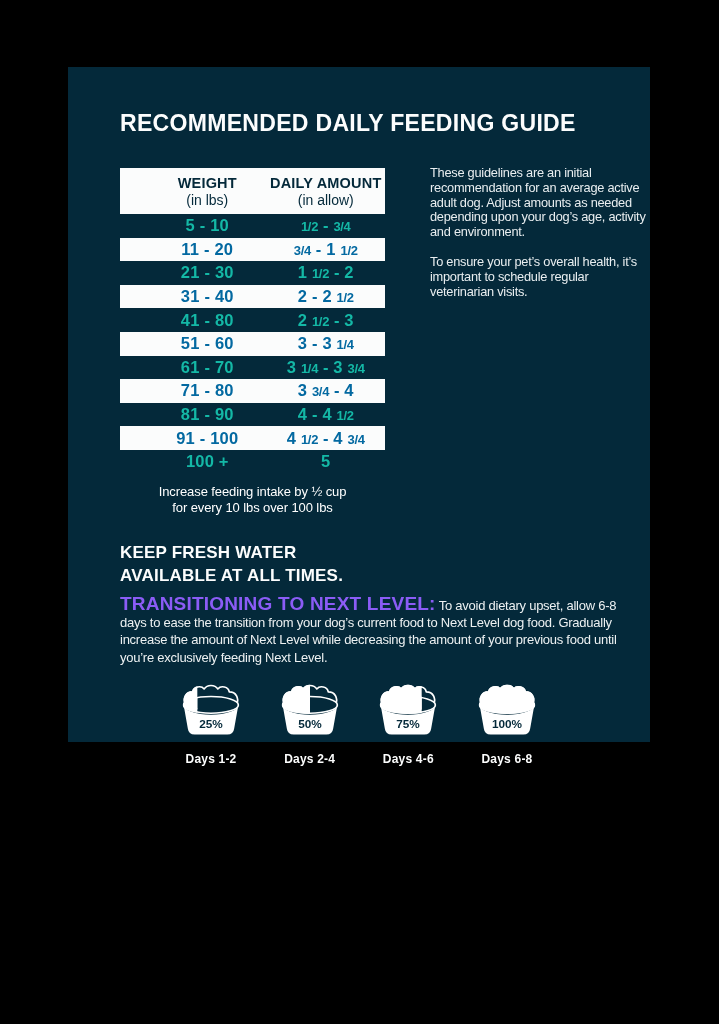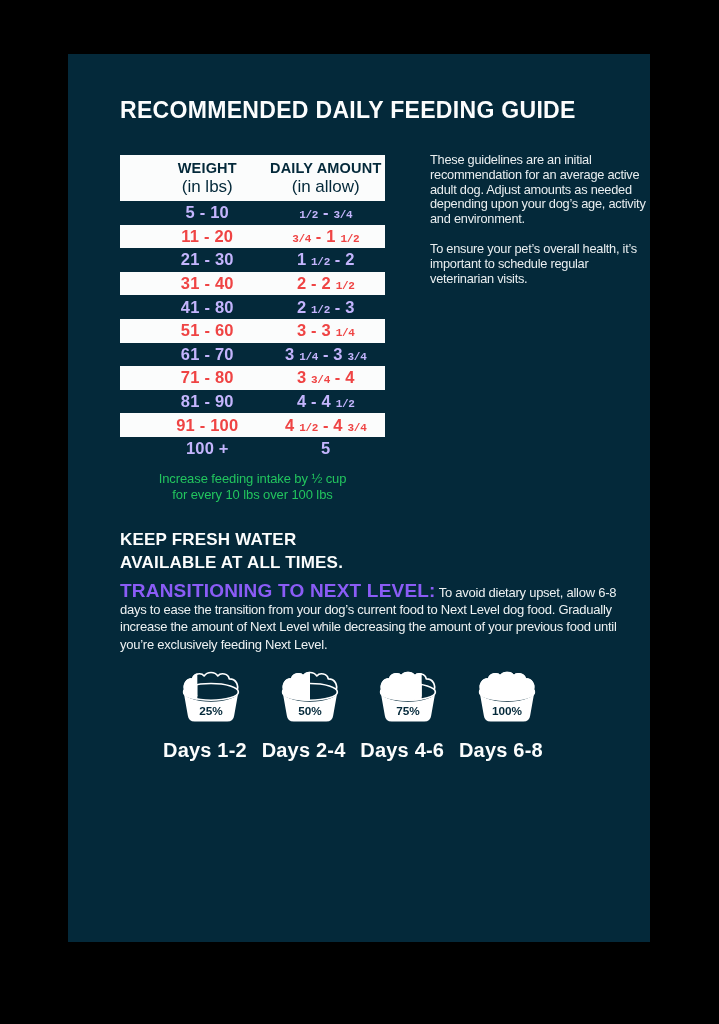--- a/index.html
+++ b/index.html
@@ -1,42 +1,42 @@
 <!DOCTYPE html>
 <html><head>
 <meta charset="utf-8">
 <style>
   html,body{margin:0;padding:0;}
   body{
     width:719px;height:1024px;position:relative;background:#000000;
     font-family:"Liberation Sans", sans-serif;overflow:hidden;
   }
   .panel{
-    position:absolute;left:68px;top:54px;width:582px;height:888px;
+    position:absolute;left:68px;top:67px;width:582px;height:675px;
     background:#04293A;color:#FFFFFF;
   }
   .title{
     position:absolute;left:52px;top:42px;
     font-size:24px;font-weight:700;letter-spacing:0.3px;white-space:nowrap;
     transform:scaleX(0.96);transform-origin:left top;color:#FCFDFD;
   }
   
   .feed-table{position:absolute;left:52px;top:101px;width:265px;}
   .thead{background:#FBFCFC;color:#04293A;height:46px;display:flex;align-items:center;}
   .thcell{text-align:center;}
   .thcell .h{font-size:14.5px;font-weight:700;letter-spacing:0.2px;}
-  .thcell .s{font-size:17px;margin-top:1px;}
+  .thcell .s{font-size:14px;margin-top:1px;}
   .c1{width:46%;padding-left:28px;} .c2{width:46%;}
-  .trow{display:flex;height:23.6px;align-items:center;font-weight:700;font-size:16.5px;color:#c4b5fd;}
-  .trow.alt{background:#FBFCFC;color:#ef4444;justify-content:center;}
+  .trow{display:flex;height:23.6px;align-items:center;font-weight:700;font-size:16.5px;color:#14b8a6;}
+  .trow.alt{background:#FBFCFC;color:#0369a1;justify-content:center;}
   .tcell{text-align:center;letter-spacing:0.2px;white-space:nowrap;}
-  .fr{font-size:11px;letter-spacing:-0.3px;font-family:Liberation Mono, monospace;}
+  .fr{font-size:13px;letter-spacing:-0.3px;}
   .footnote{
     position:absolute;left:52px;top:417px;width:265px;text-align:center;
-    font-size:13px;line-height:15.8px;color:#22c55e;letter-spacing:-0.1px;
+    font-size:13px;line-height:15.8px;color:#ffffff;letter-spacing:-0.1px;
   }
   
   .sidenote{
     position:absolute;left:360px;top:99px;width:220px;
     font-size:12.8px;line-height:14.8px;letter-spacing:-0.25px;color:#E9EEF0;
   }
   .sidenote p{margin:0 0 15px 2px;}
   
   .water{
     position:absolute;left:52px;top:475px;
@@ -48,23 +48,23 @@
     font-size:13px;line-height:17.2px;letter-spacing:-0.25px;color:#EDF1F2;
   }
   .transition .t-head{
     font-size:19px;font-weight:700;letter-spacing:0.2px;color:#8b5cf6;
   }
   
   .bowls{
     position:absolute;left:95px;top:616px;width:392px;
     display:flex;justify-content:space-between;
   }
-  .bowl-item{width:96px;}
+  .bowl-item{width:96px;text-align:center;}
   .bowl-item svg{width:76px;height:62px;display:block;margin:0 auto;}
-  .bowl-days{margin-top:7px;font-size:20px;font-weight:700;letter-spacing:0.2px;color:#FCFDFD;}
+  .bowl-days{margin-top:7px;font-size:12px;font-weight:700;letter-spacing:0.2px;color:#FCFDFD;}
 </style>
 </head>
 <body>
 
 <div class="panel">
 
   <div class="title">RECOMMENDED DAILY FEEDING GUIDE</div>
 
   <div class="feed-table">
     <div class="thead">

